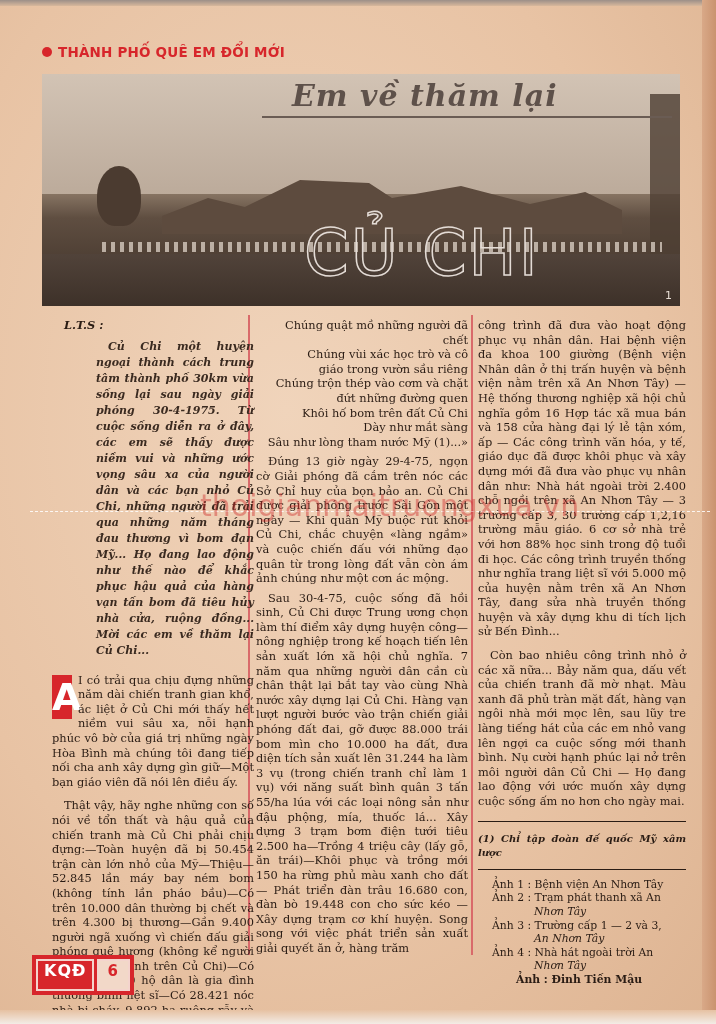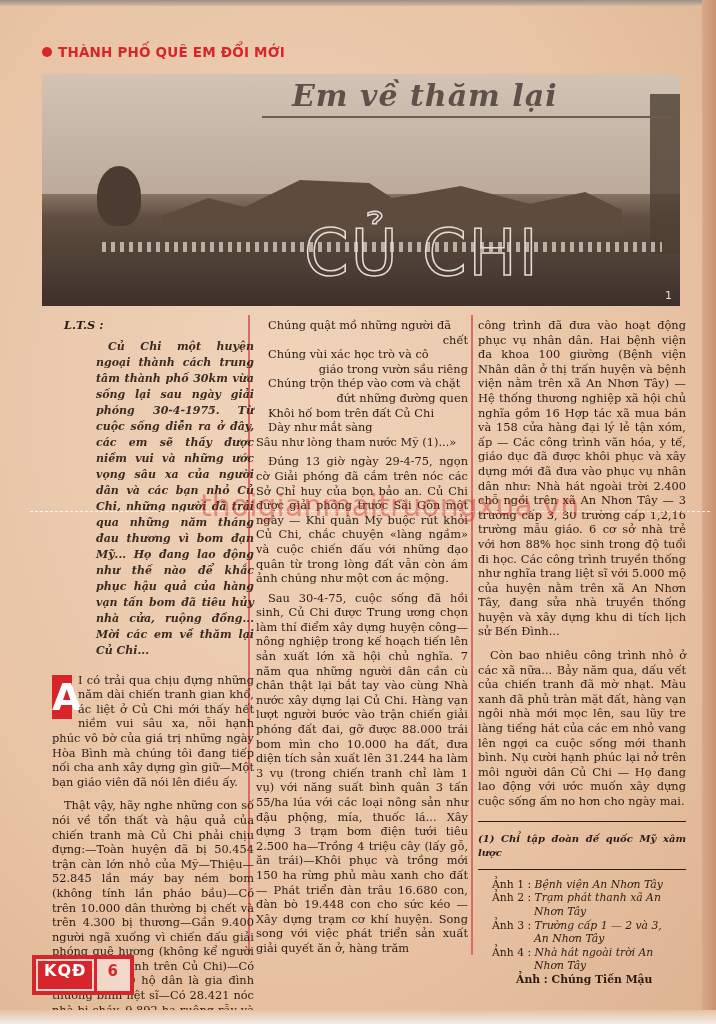--- a/index.html
+++ b/index.html
@@ -102,27 +102,27 @@
   .lts-body { font-style: italic; font-size: 11px; line-height: 16px; text-indent: 12px; font-weight: bold; color: #3a2a20; margin-left: 44px; }
   .para { text-indent: 12px; margin-top: 9px; }
   .dropcap-wrap { margin-top: 14px; }
   .dropcap {
     float: left; font-family: "DejaVu Sans", sans-serif; font-weight: bold;
     font-size: 38px; line-height: 40px; color: #fff; background: #d7262b;
     width: 20px; height: 44px; margin: 2px 6px 0 0; text-align: center;
     padding-top: 2px;
   }
   .poem { margin-left: 12px; }
-  .poem-line { text-align: left; }
+  .poem-line { text-align: right; }
   .poem-indent { text-align: right; }
   .footnote { font-style: italic; font-weight: bold; font-size: 10px; }
   .footnote-block { border-top: 1px solid #2a1c14; margin-top: 12px; padding-top: 10px; }
   .caption-line { font-size: 10.8px; line-height: 13.6px; padding-left: 14px; }
   .caption-line .lbl { font-style: normal; }
-  .caption-line .txt { font-style: italic; }
+  .caption-line .txt { }
   .caption-cont { padding-left: 56px; font-style: italic; font-size: 10.8px; line-height: 13.6px; }
   .credit { font-weight: bold; font-size: 10.8px; padding-left: 38px; line-height: 14px; }
   .logo {
     position: absolute; left: 32px; top: 955px; height: 40px;
     display: flex; border: 2px solid #d7262b; background: #d7262b; padding: 2px;
   }
   .logo .kqd {
     color: #fff; background: #d7262b; font-family: "DejaVu Sans", sans-serif;
     font-weight: bold; font-size: 16px; padding: 0 6px; line-height: 20px;
     border: 2px solid #f4d4cd; letter-spacing: 1px;
@@ -221,21 +221,21 @@
       <div class="caption-line">
         <span class="lbl">Ảnh 3 :</span>
         <span class="txt">Trường cấp 1 — 2 và 3,</span>
       </div>
       <div class="caption-cont">An Nhơn Tây</div>
       <div class="caption-line">
         <span class="lbl">Ảnh 4 :</span>
         <span class="txt">Nhà hát ngoài trời An</span>
       </div>
       <div class="caption-cont">Nhơn Tây</div>
-      <div class="credit">Ảnh : Chúng Tiến Mậu</div>
+      <div class="credit">Ảnh : Đinh Tiến Mậu</div>
     </div>
   </div>
 
   <div class="logo">
     <span class="kqd">KQĐ</span>
     <span class="pg">6</span>
   </div>
 
   <div class="wm-line"></div>
   <div class="watermark">thoigianmaitruongxua.vn</div>

